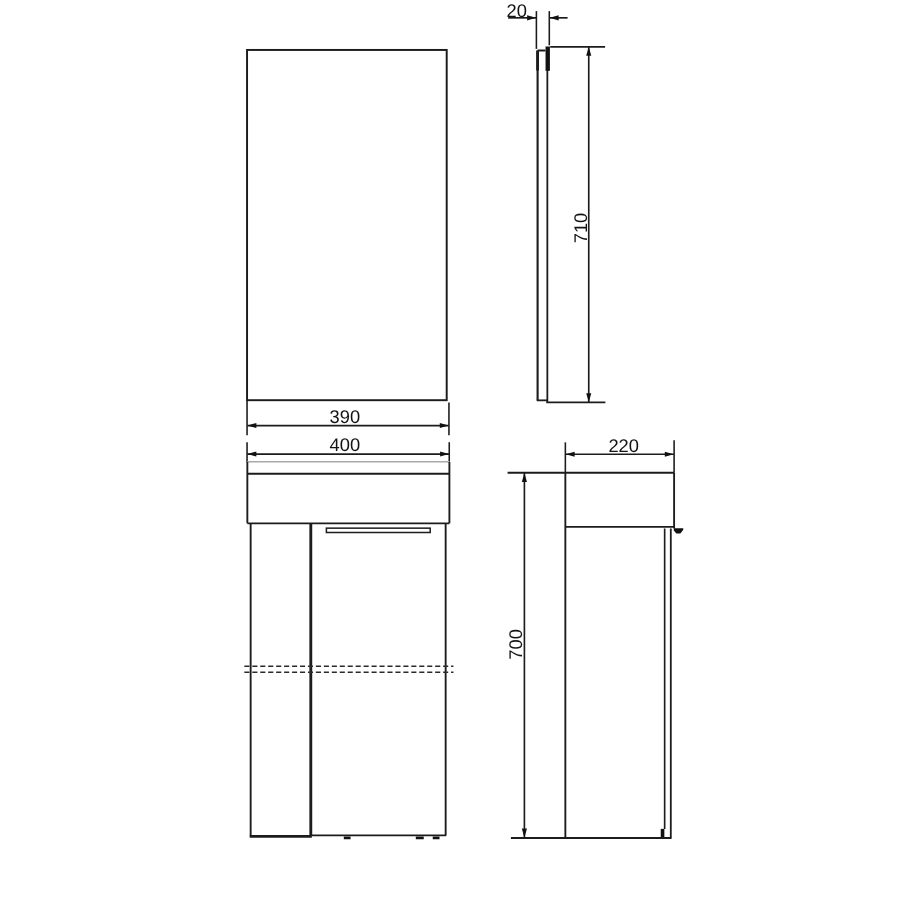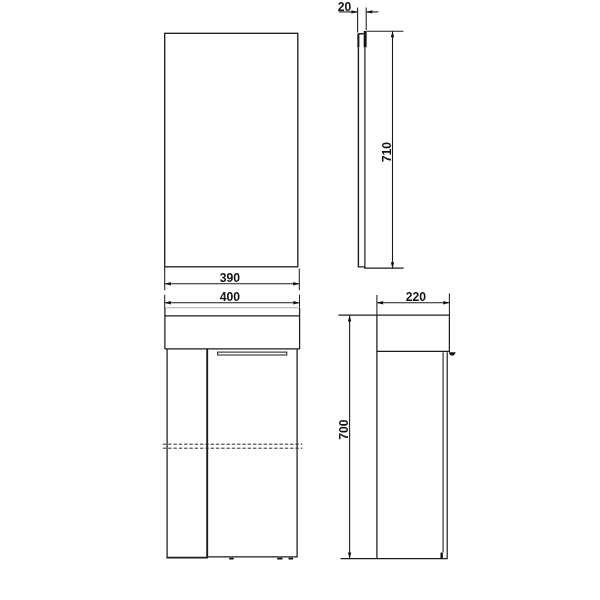--- a/index.html
+++ b/index.html
@@ -1,16 +1,16 @@
 <!DOCTYPE html>
 <html><head>
 <meta charset="utf-8">
 <style>
   html,body{margin:0;padding:0;background:#ffffff;}
-  .page{width:516px;height:600px;position:relative;background:#ffffff;font-weight:bold;}
+  .page{width:516px;height:600px;position:relative;background:#ffffff;}
   svg{position:absolute;top:0;left:0;}
   text{font-family:"Liberation Sans", sans-serif;fill:#141414;}
 </style>
 </head>
 <body>
 <div class="page">
 <svg width="600" height="600" viewBox="0 0 600 600">
 
   <rect x="0" y="0" width="600" height="600" fill="#ffffff"></rect>
 

